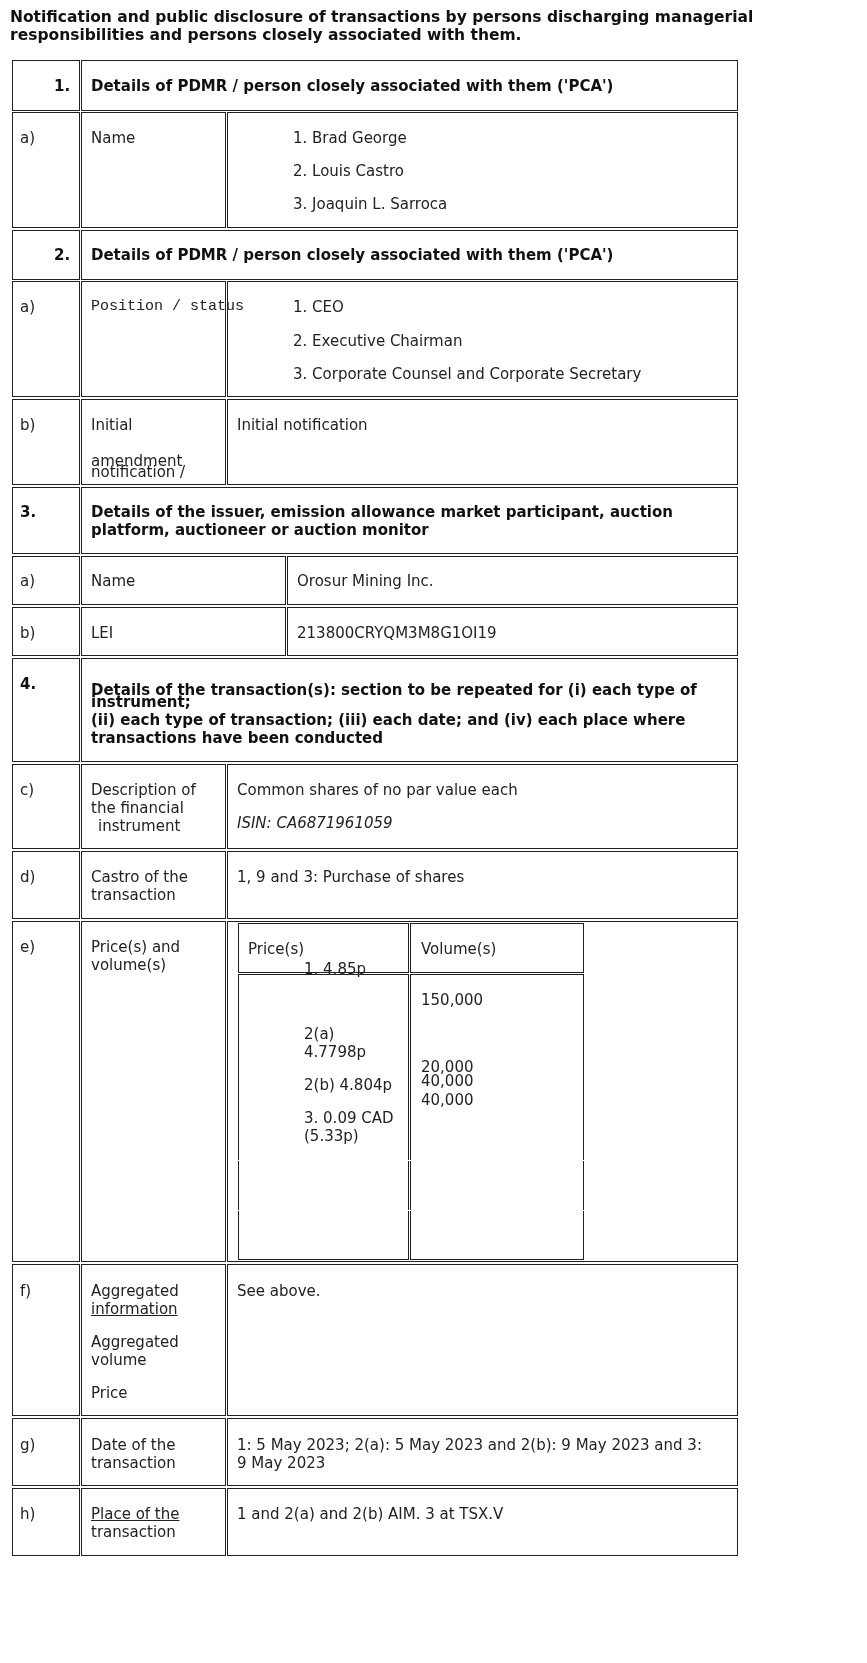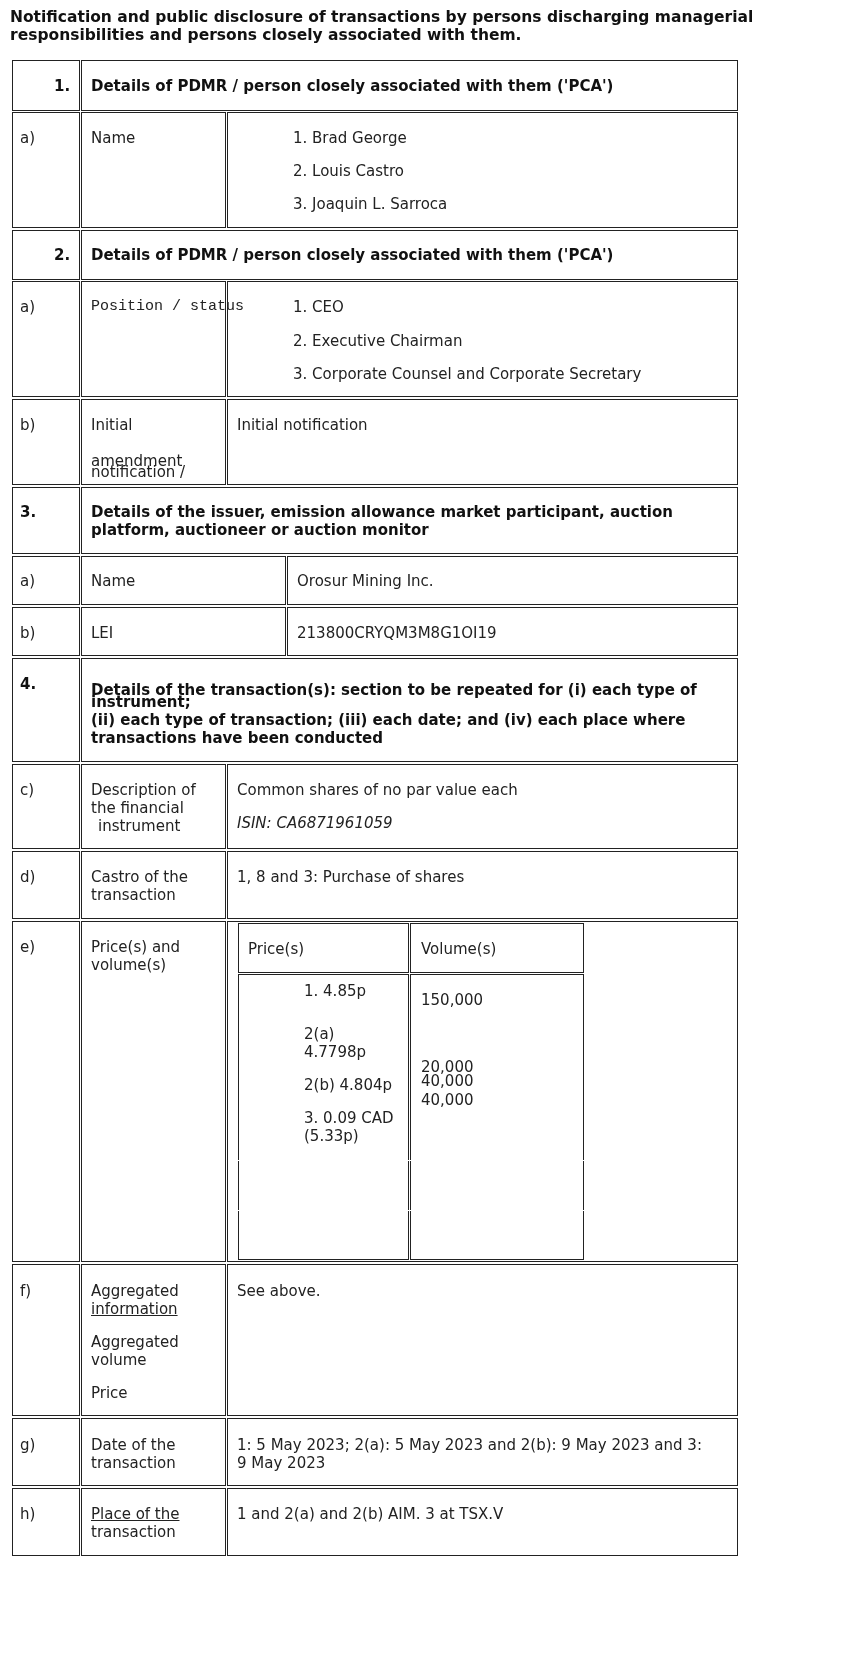--- a/index.html
+++ b/index.html
@@ -94,42 +94,42 @@
 <div class="txt" style="left:98px;top:817px;">instrument</div>
 <div class="txt" style="left:237px;top:781px;">Common shares of no par value each</div>
 <div class="txt" style="left:237px;top:814px;font-style:italic;">ISIN: CA6871961059</div>
 
 <div class="box" style="left:12px;top:851px;width:68px;height:68px;"></div>
 <div class="box" style="left:81px;top:851px;width:145px;height:68px;"></div>
 <div class="box" style="left:227px;top:851px;width:511px;height:68px;"></div>
 <div class="txt" style="left:20px;top:868px;">d)</div>
 <div class="txt" style="left:91px;top:868px;">Castro of the</div>
 <div class="txt" style="left:91px;top:886px;">transaction</div>
-<div class="txt" style="left:237px;top:868px;">1, 8 and 3: Purchase of shares</div>
+<div class="txt" style="left:237px;top:868px;">1, 9 and 3: Purchase of shares</div>
 
 <div class="box" style="left:12px;top:921px;width:68px;height:341px;"></div>
 <div class="box" style="left:81px;top:921px;width:145px;height:341px;"></div>
 <div class="box" style="left:227px;top:921px;width:511px;height:341px;"></div>
 <div class="txt" style="left:20px;top:938px;">e)</div>
 <div class="txt" style="left:91px;top:938px;">Price(s) and</div>
 <div class="txt" style="left:91px;top:956px;">volume(s)</div>
 
 <div class="box" style="left:238px;top:923px;width:171px;height:50px;"></div>
 <div class="box" style="left:410px;top:923px;width:174px;height:50px;"></div>
 <div class="txt" style="left:248px;top:940px;">Price(s)</div>
 <div class="txt" style="left:421px;top:940px;">Volume(s)</div>
 
 <div class="box" style="left:238px;top:974px;width:171px;height:186px;border-bottom:none;"></div>
 <div class="box" style="left:410px;top:974px;width:174px;height:186px;border-bottom:none;"></div>
 <div class="box" style="left:238px;top:1161px;width:171px;height:49px;border-top:none;border-bottom:none;"></div>
 <div class="box" style="left:410px;top:1161px;width:174px;height:49px;border-top:none;border-bottom:none;"></div>
 <div class="box" style="left:238px;top:1211px;width:171px;height:49px;border-top:none;"></div>
 <div class="box" style="left:410px;top:1211px;width:174px;height:49px;border-top:none;"></div>
 
-<div class="txt" style="left:304px;top:982px;">1. 4.85p</div>
+<div class="txt" style="left:304px;top:960px;">1. 4.85p</div>
 <div class="txt" style="left:304px;top:1025px;">2(a)</div>
 <div class="txt" style="left:304px;top:1043px;">4.7798p</div>
 <div class="txt" style="left:304px;top:1076px;">2(b) 4.804p</div>
 <div class="txt" style="left:304px;top:1109px;">3. 0.09 CAD</div>
 <div class="txt" style="left:304px;top:1127px;">(5.33p)</div>
 
 <div class="txt" style="left:421px;top:991px;">150,000</div>
 <div class="txt" style="left:421px;top:1072px;">40,000</div>
 <div class="txt" style="left:421px;top:1058px;">20,000</div>
 <div class="txt" style="left:421px;top:1091px;">40,000</div>

